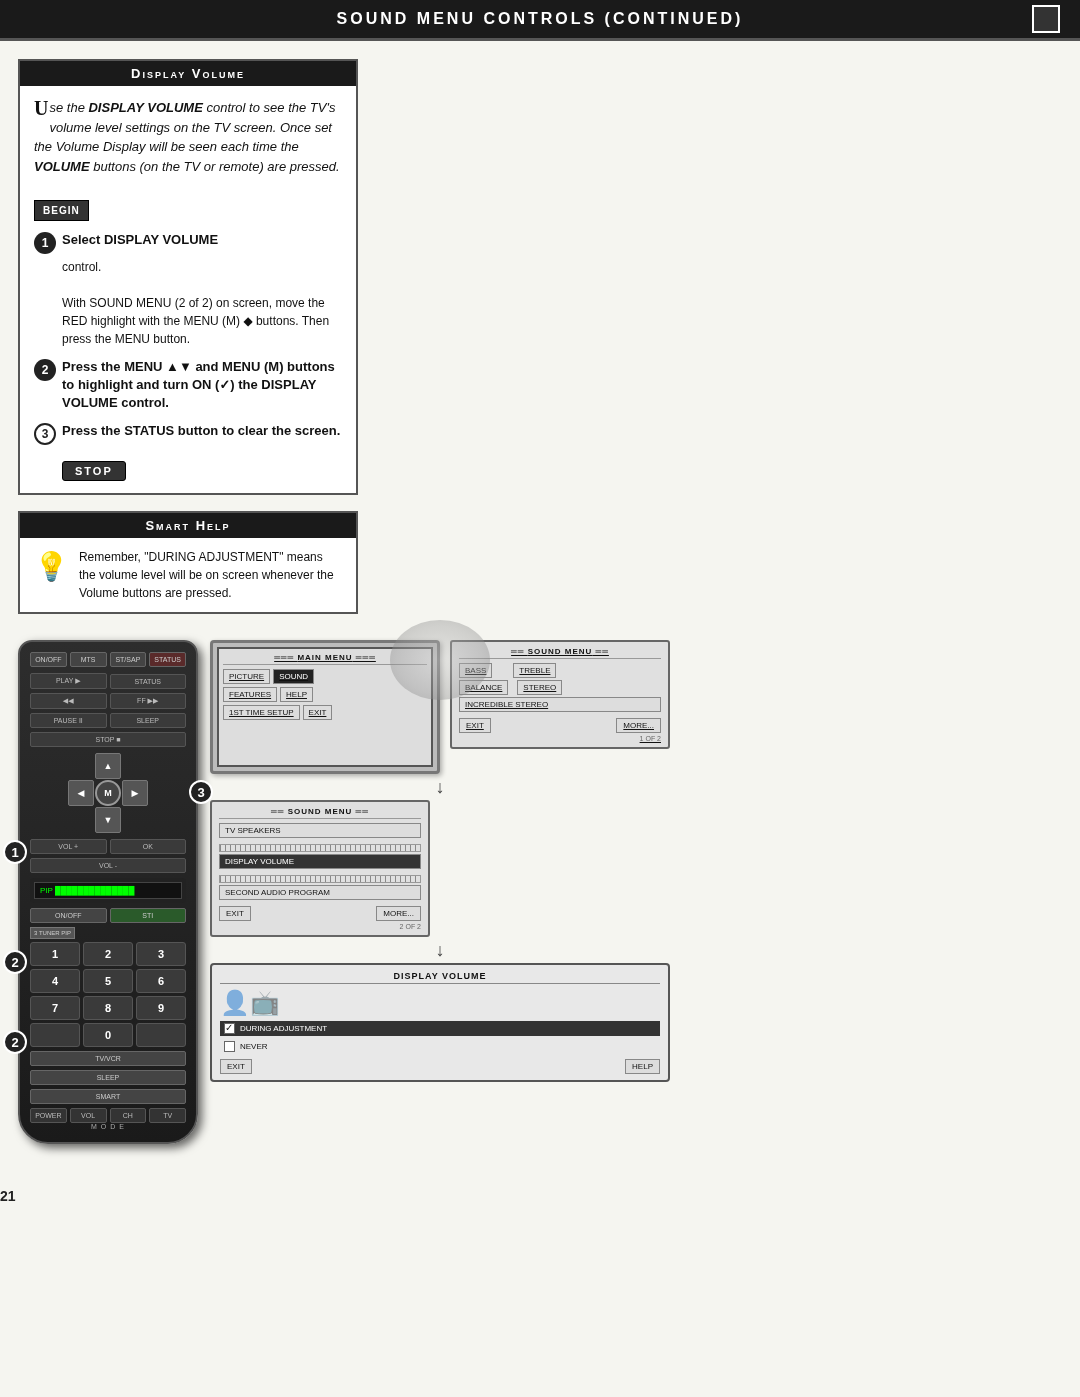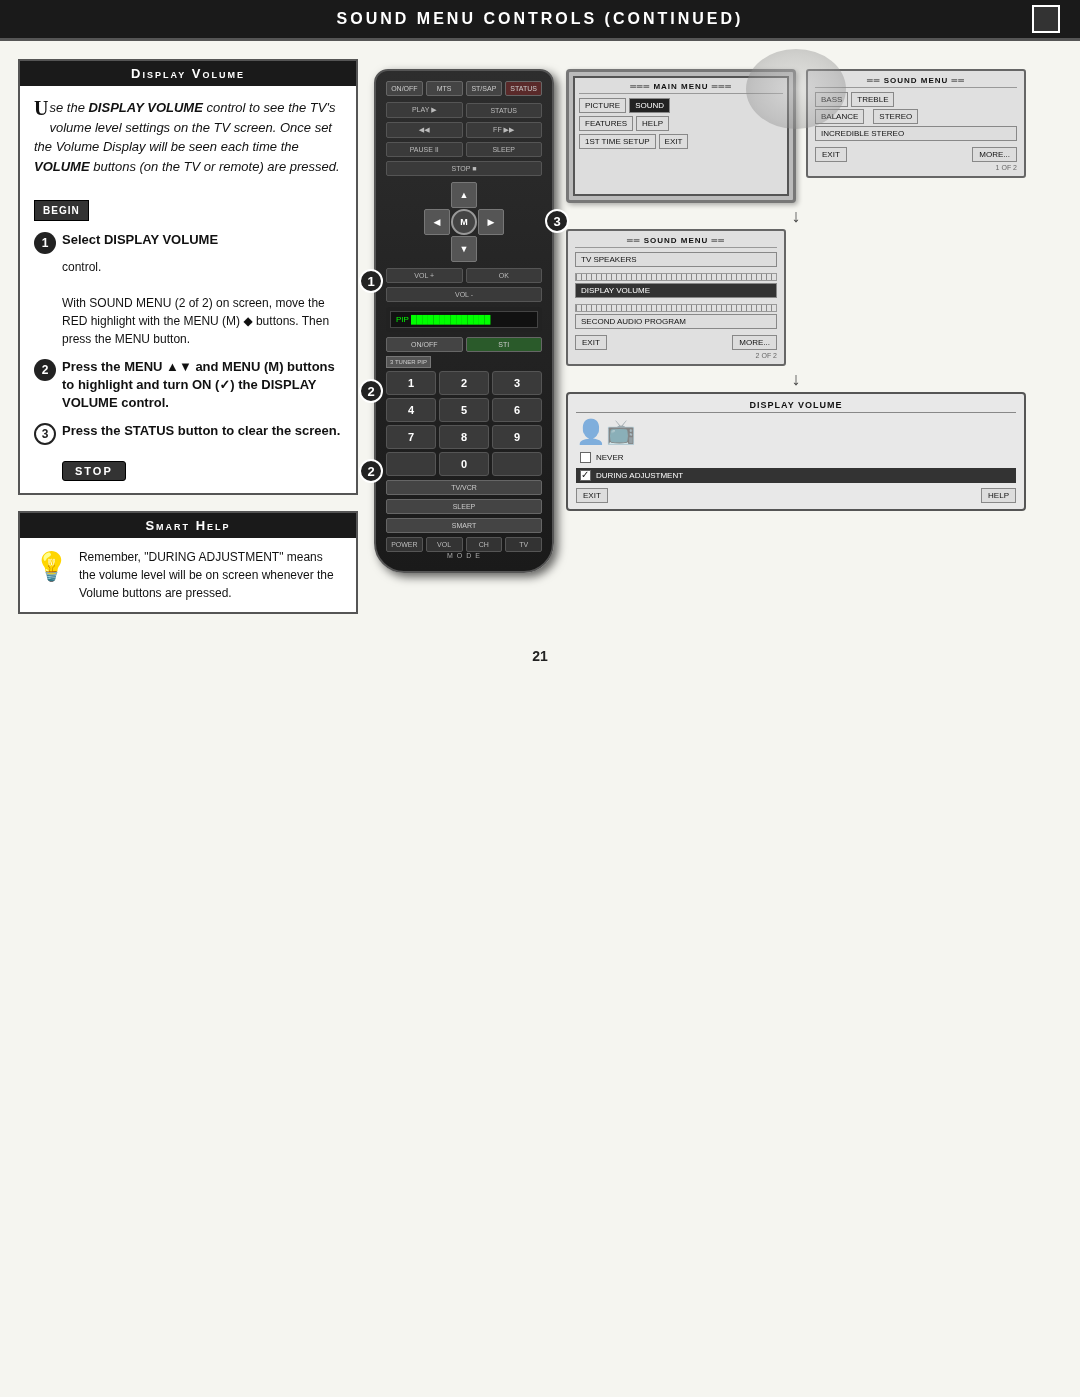--- a/index.html
+++ b/index.html
@@ -40,21 +40,21 @@
     }
     .header-title {
       font-size: 16px;
       letter-spacing: 3px;
       font-variant: small-caps;
     }
 
     
     .main-content {
       display: flex;
-      flex-direction: row;
+      flex-direction: column;
       padding: 18px 18px 18px 18px;
       gap: 16px;
     }
 
     
     .left-column {
       width: 340px;
       flex-shrink: 0;
       display: flex;
       flex-direction: column;
@@ -286,21 +286,20 @@
       font-size: 10px;
       color: #222;
     }
     .checkbox-row.highlighted-row {
       background: #333;
       color: #fff;
     }
 
     
     .page-number {
-      text-align: center;
       font-size: 14px;
       font-weight: bold;
       padding: 16px 0 10px 0;
       color: #222;
     }
 
     
     .big-tv-mockup {
       border: 3px solid #777;
       background: #bbb;
@@ -687,21 +686,21 @@
             <div class="r-bottom-btn">TV</div>
           </div>
           <div class="remote-label">M O D E</div>
         </div>
 
         <div class="s-badge step-overlay-3">3</div>
       </div>
 
       <div class="right-screens-wrapper">
 
-        <div style="display:flex;gap:10px;align-items:flex-start;">
+        <div style="display:flex;gap:10px;align-items:flex-start;text-decoration:underline;">
 
           <div style="position:relative;">
             <div class="big-tv-mockup">
               <div class="big-tv-screen">
 
                 <div class="tv-small" style="width:100%;border:none;background:transparent;padding:0;">
                   <div class="tv-small-title">
                     ═══ <span>MAIN MENU</span> ═══
                   </div>
                   <div style="display:flex;gap:3px;margin-bottom:3px;">
@@ -721,21 +720,21 @@
             </div>
 
             <div style="position:absolute;top:-20px;right:-50px;width:100px;height:80px;background:radial-gradient(ellipse at center, #ccc 0%, #999 60%, #666 100%);border-radius:50%;opacity:0.4;"></div>
           </div>
 
           <div>
             <div class="tv-small">
               <div class="tv-small-title">
                 ══ <span>SOUND MENU</span> ══
               </div>
-              <div style="display:flex;gap:3px;margin-bottom:2px;">
+              <div style="display:flex;gap:21px;margin-bottom:2px;">
                 <div class="tv-menu-item">BASS</div>
                 <div class="tv-menu-item">TREBLE</div>
               </div>
               <div style="display:flex;gap:9px;margin-bottom:2px;">
                 <div class="tv-menu-item">BALANCE</div>
                 <div class="tv-menu-item">STEREO</div>
               </div>
               <div class="tv-full-row">INCREDIBLE STEREO</div>
               <div style="display:flex;justify-content:space-between;">
                 <div class="tv-bottom-btn">EXIT</div>
@@ -772,28 +771,28 @@
         <div>
           <div class="tv-display-vol">
             <div class="tv-display-vol-title">
               <span>DISPLAY VOLUME</span>
             </div>
 
             <div style="position:relative;display:flex;align-items:center;gap:6px;margin-bottom:4px;">
               <div style="font-size:24px;opacity:0.5;">👤📺</div>
             </div>
 
+            <div class="checkbox-row highlighted-row">
+              <div class="checkbox-box checked"></div>
+              <span>DURING ADJUSTMENT</span>
+            </div>
             <div class="checkbox-row">
               <div class="checkbox-box"></div>
               <span>NEVER</span>
             </div>
-            <div class="checkbox-row highlighted-row">
-              <div class="checkbox-box checked"></div>
-              <span>DURING ADJUSTMENT</span>
-            </div>
 
             <div style="display:flex;justify-content:space-between;margin-top:5px;">
               <div class="tv-bottom-btn">EXIT</div>
               <div class="tv-bottom-btn">HELP</div>
             </div>
           </div>
         </div>
 
       </div>
     </div>

